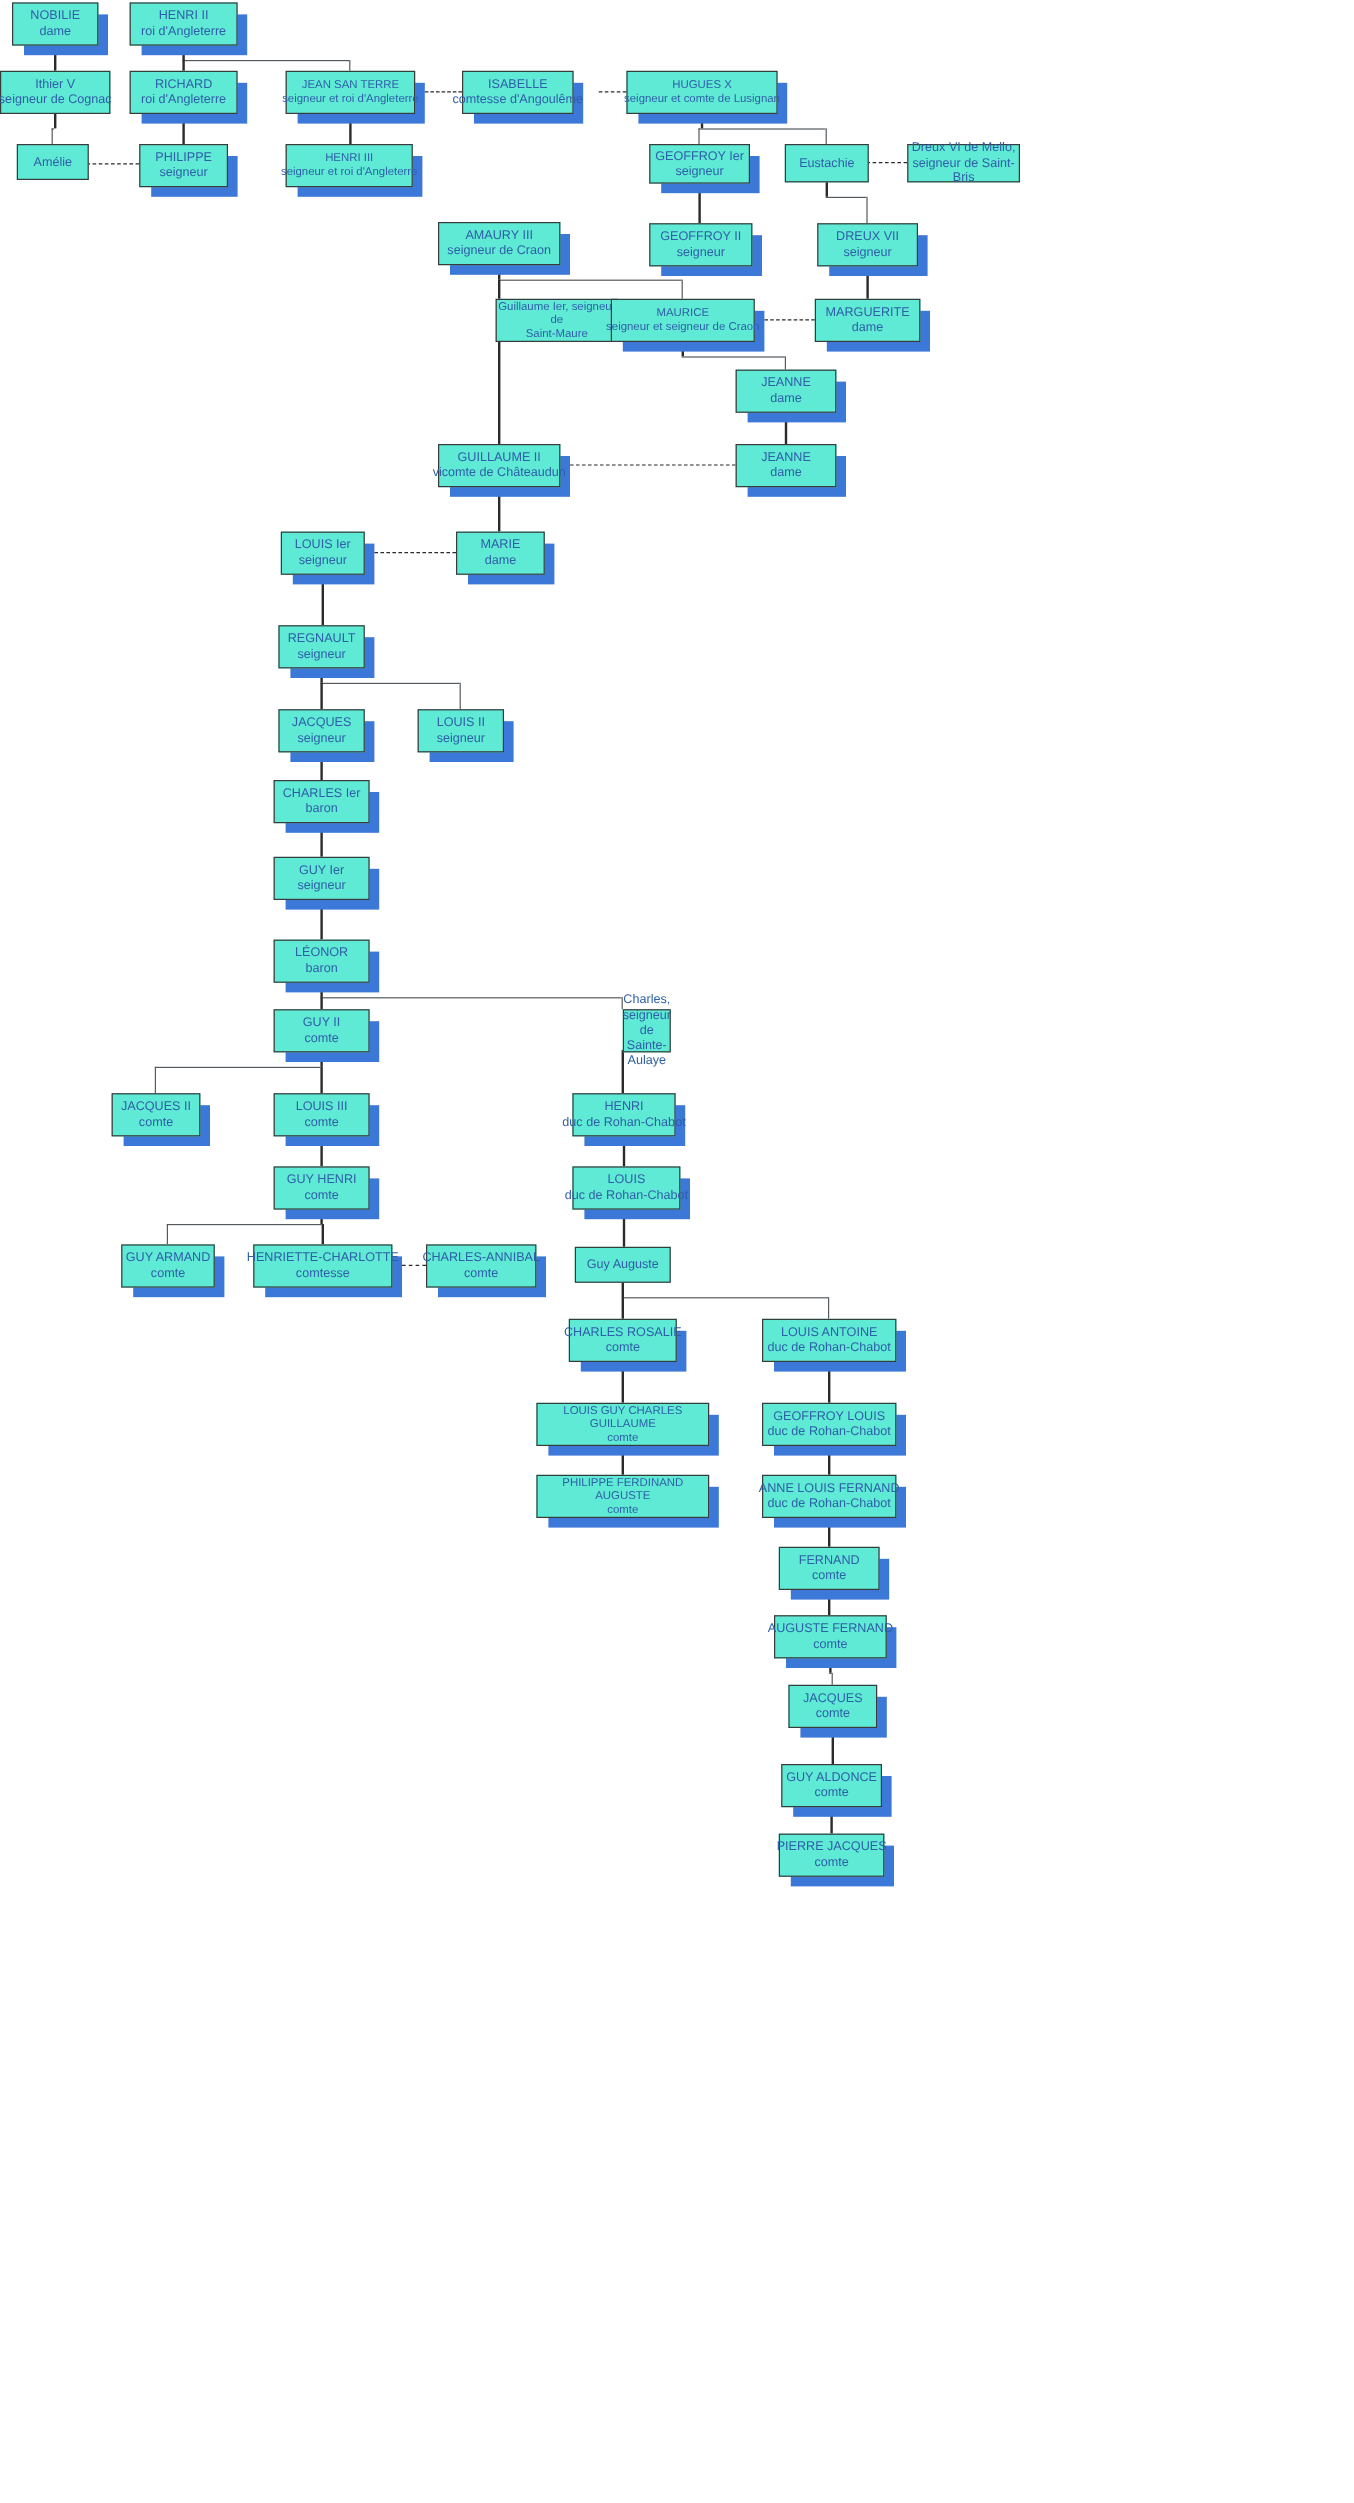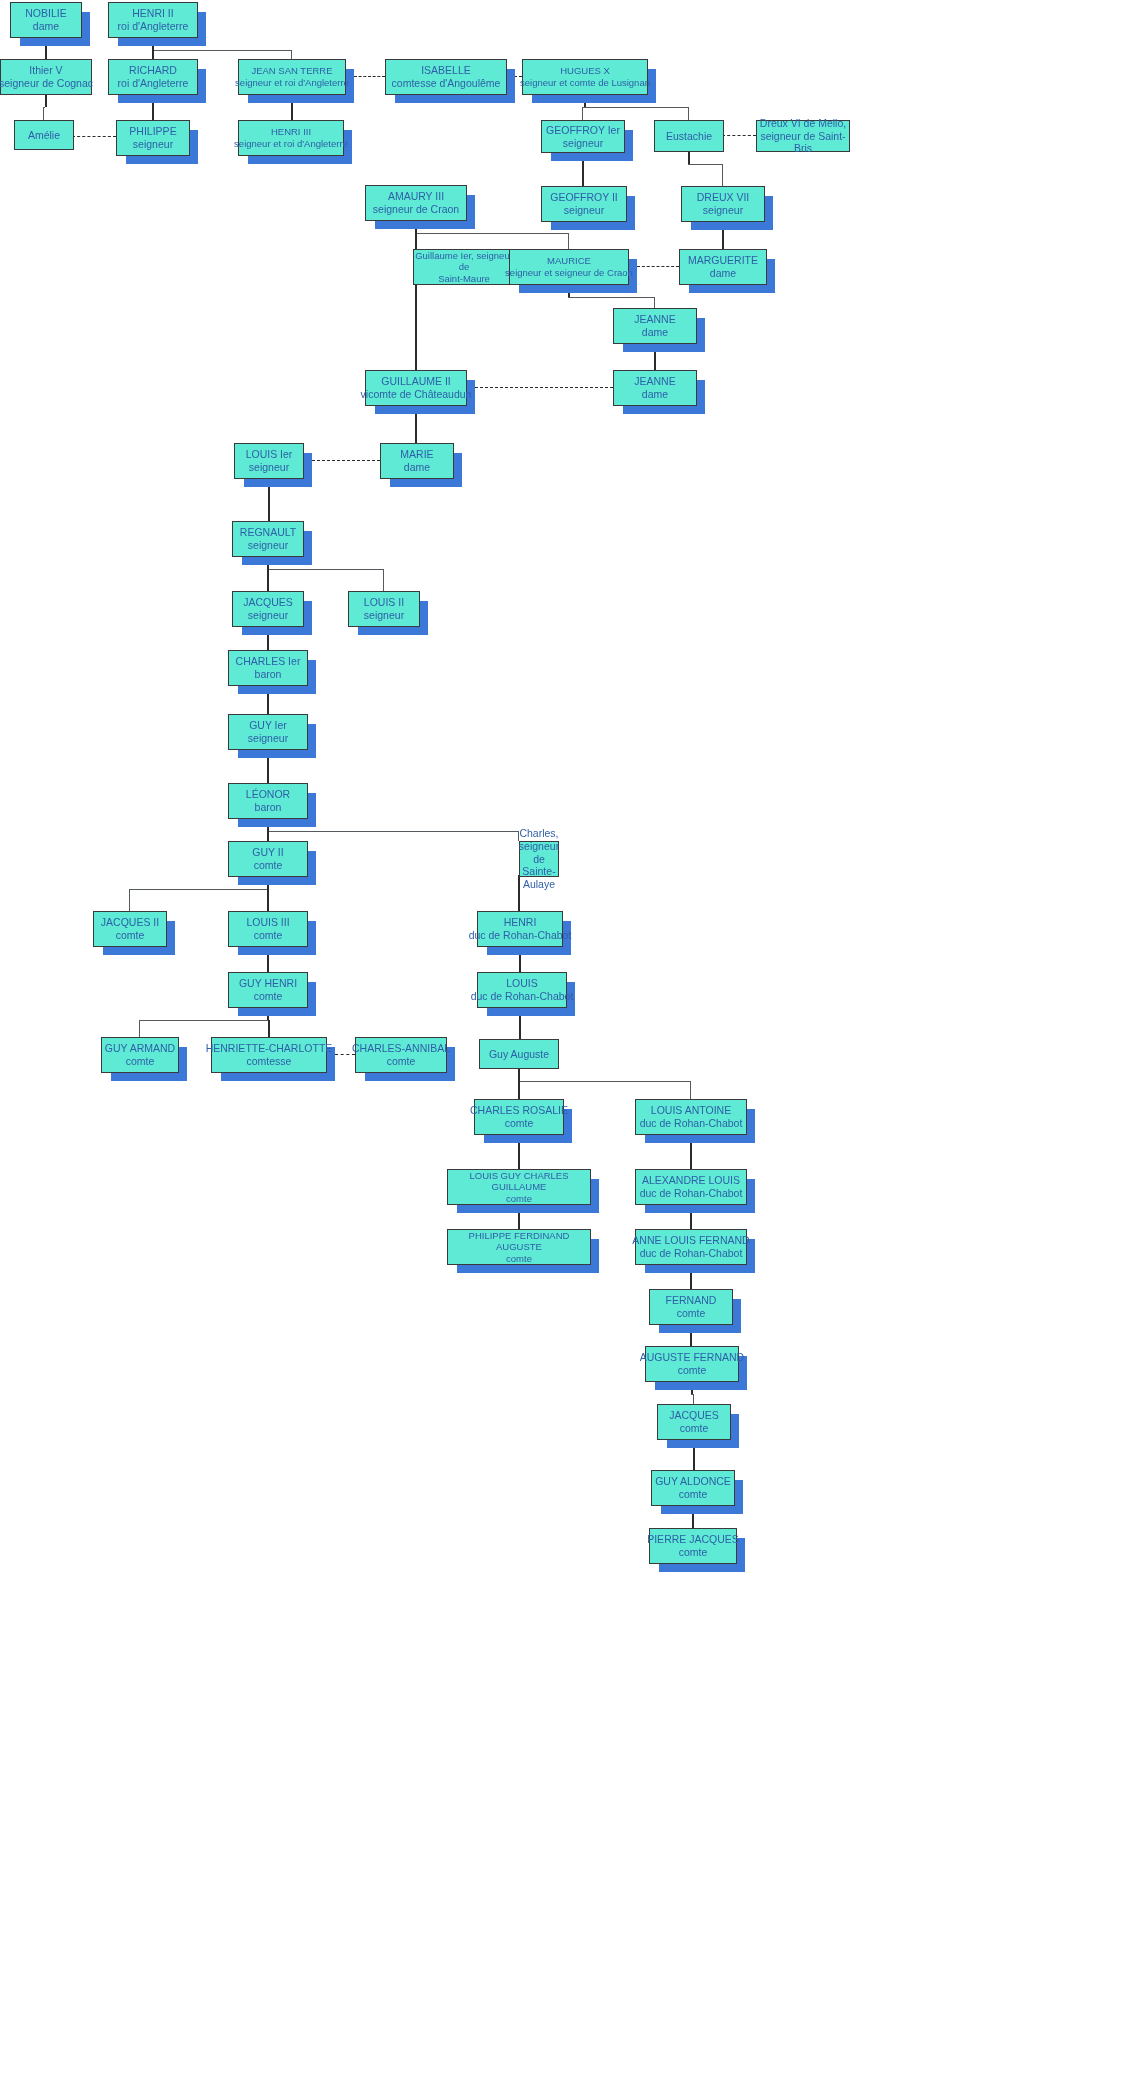--- a/index.html
+++ b/index.html
@@ -138,21 +138,21 @@
           <div class="ti">roi d'Angleterre</div>
         </div>
       </div>
       <div class="node small" style="left: 238px; top: 59px; width: 106px; height: 34px;">
         <div class="shadow"></div>
         <div class="boxwrap">
           <div class="nm">JEAN SAN TERRE</div>
           <div class="ti">seigneur et roi d'Angleterre</div>
         </div>
       </div>
-      <div class="node" style="left: 385px; top: 59px; width: 120px; height: 34px;">
+      <div class="node" style="left: 385px; top: 59px; width: 91px; height: 34px;">
         <div class="shadow"></div>
         <div class="boxwrap">
           <div class="nm">ISABELLE</div>
           <div class="ti">comtesse d'Angoulême</div>
         </div>
       </div>
       <div class="node small" style="left: 522px; top: 59px; width: 124px; height: 34px;">
         <div class="shadow"></div>
         <div class="boxwrap">
           <div class="nm">HUGUES X</div>
@@ -405,21 +405,21 @@
       <div class="node small wrap" style="left: 447px; top: 1169px; width: 142px; height: 34px;">
         <div class="shadow"></div>
         <div class="boxwrap">
           <div class="nm">LOUIS GUY CHARLES GUILLAUME</div>
           <div class="ti">comte</div>
         </div>
       </div>
       <div class="node" style="left: 635px; top: 1169px; width: 110px; height: 34px;">
         <div class="shadow"></div>
         <div class="boxwrap">
-          <div class="nm">ALEXANDRE LOUIS</div>
+          <div class="nm">GEOFFROY LOUIS</div>
           <div class="ti">duc de Rohan-Chabot</div>
         </div>
       </div>
       <div class="node small wrap" style="left: 447px; top: 1229px; width: 142px; height: 34px;">
         <div class="shadow"></div>
         <div class="boxwrap">
           <div class="nm">PHILIPPE FERDINAND AUGUSTE</div>
           <div class="ti">comte</div>
         </div>
       </div>

